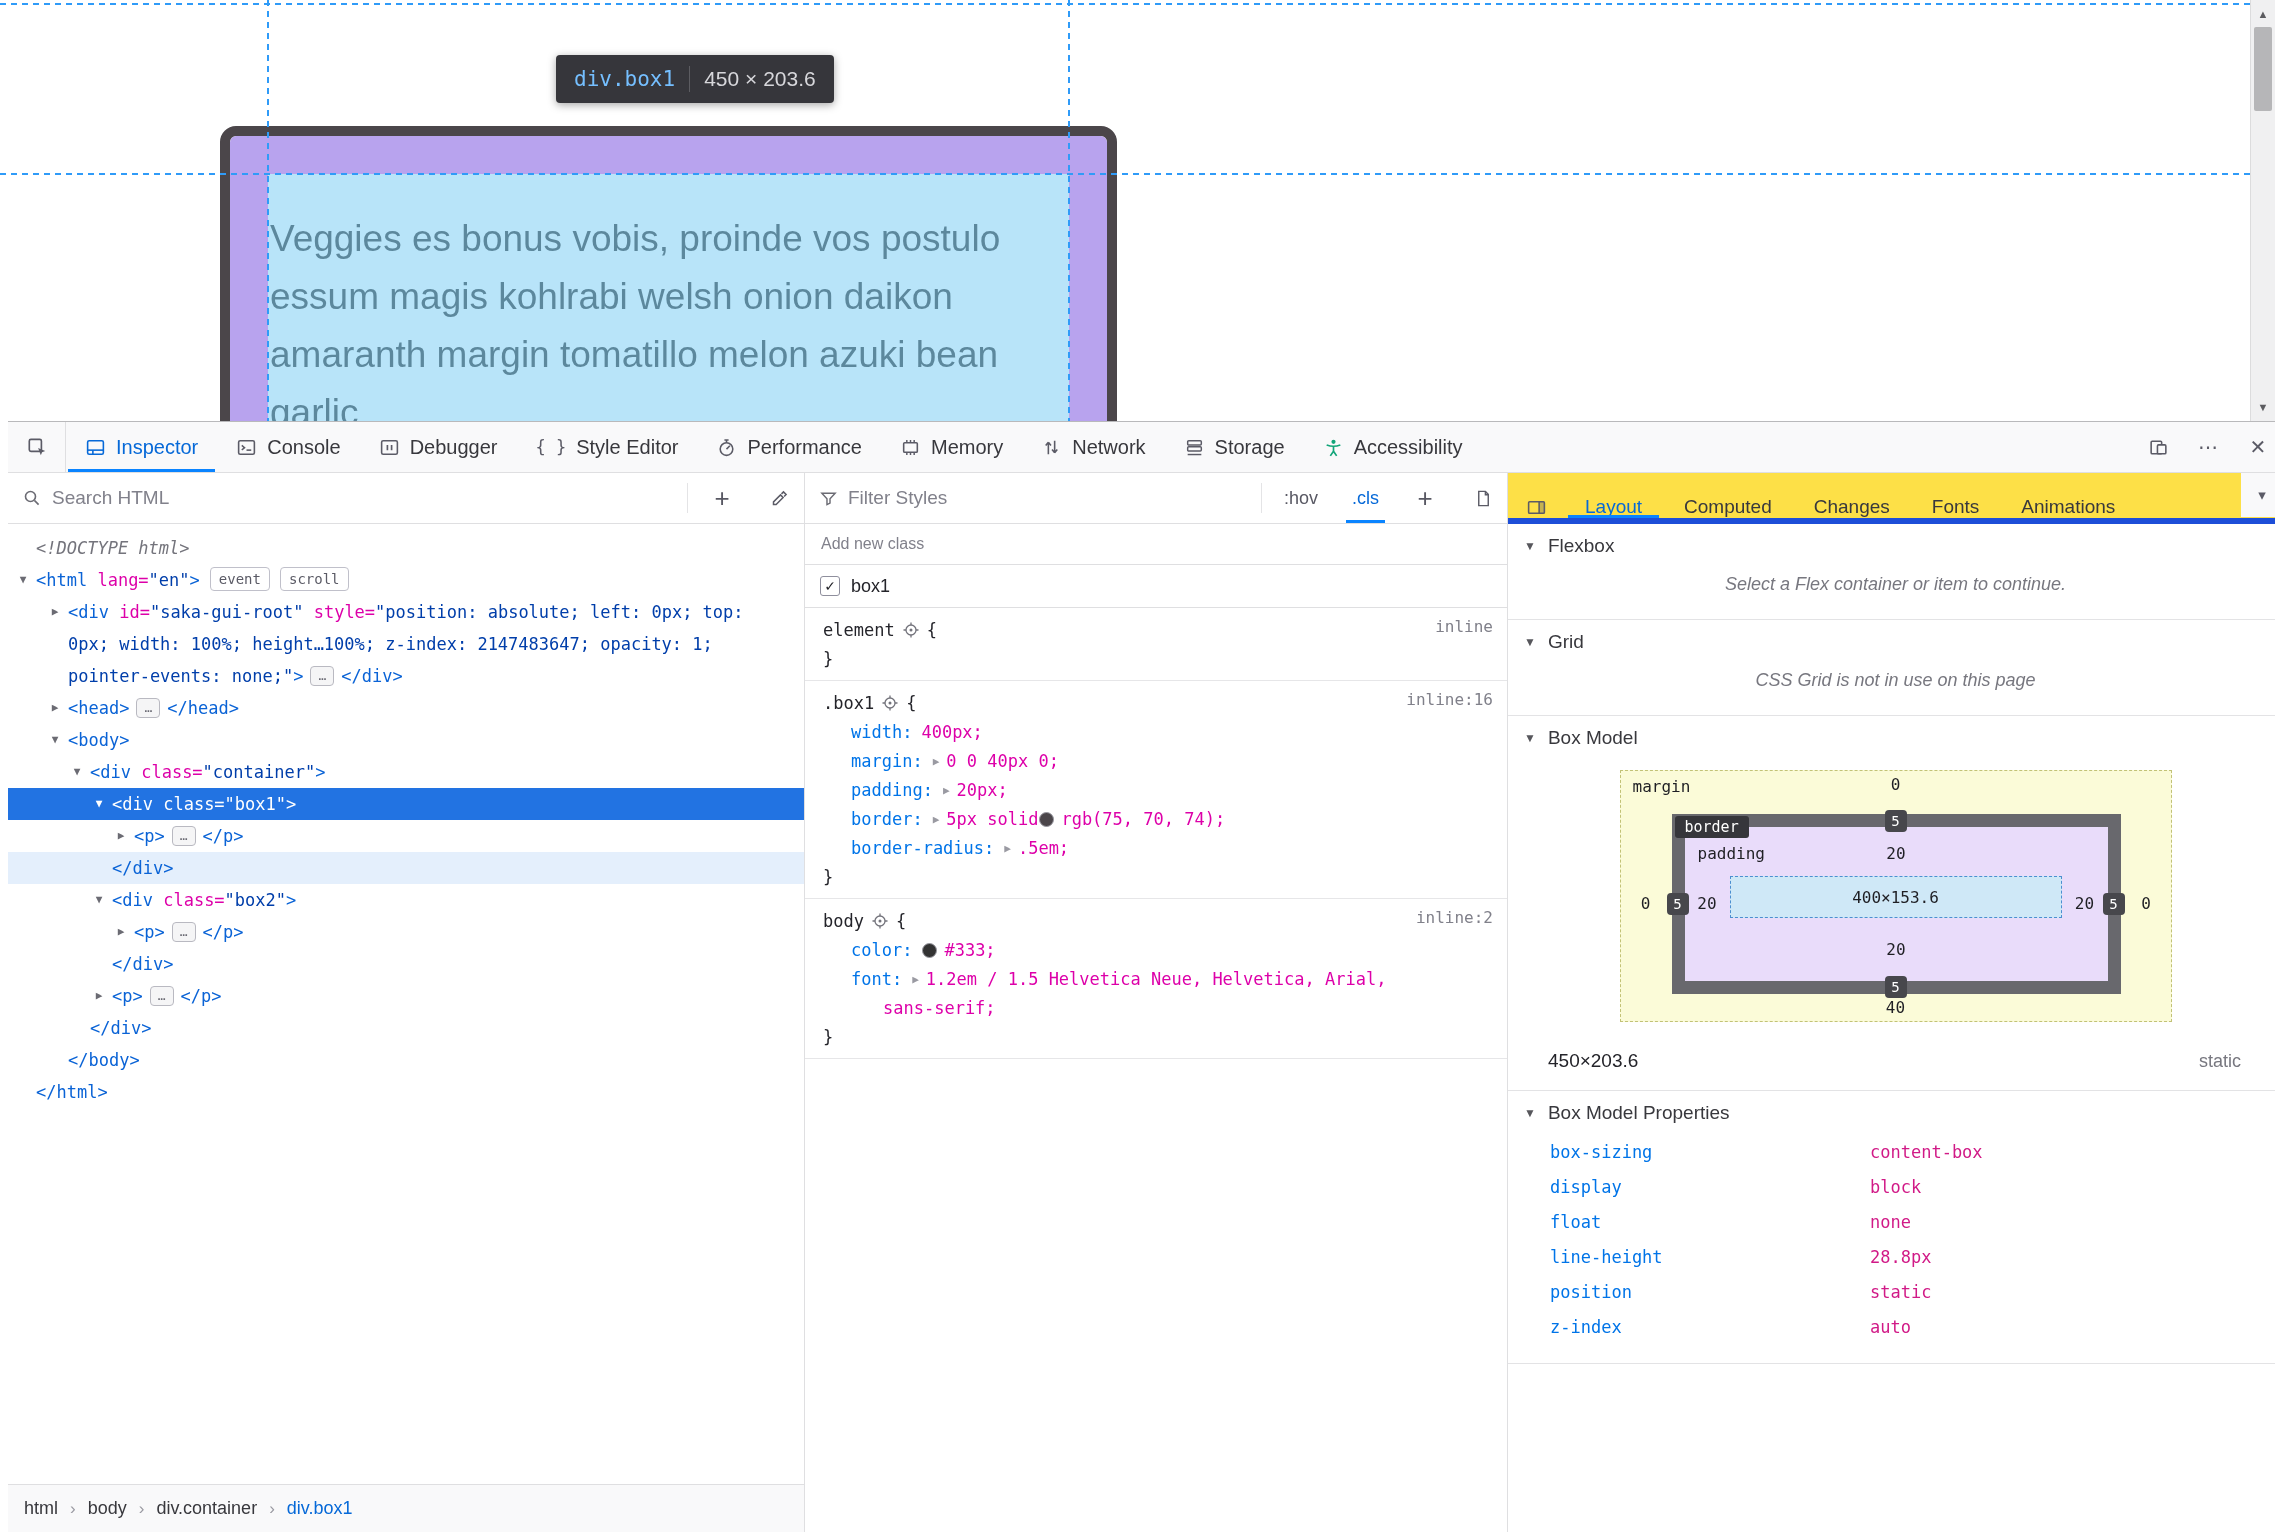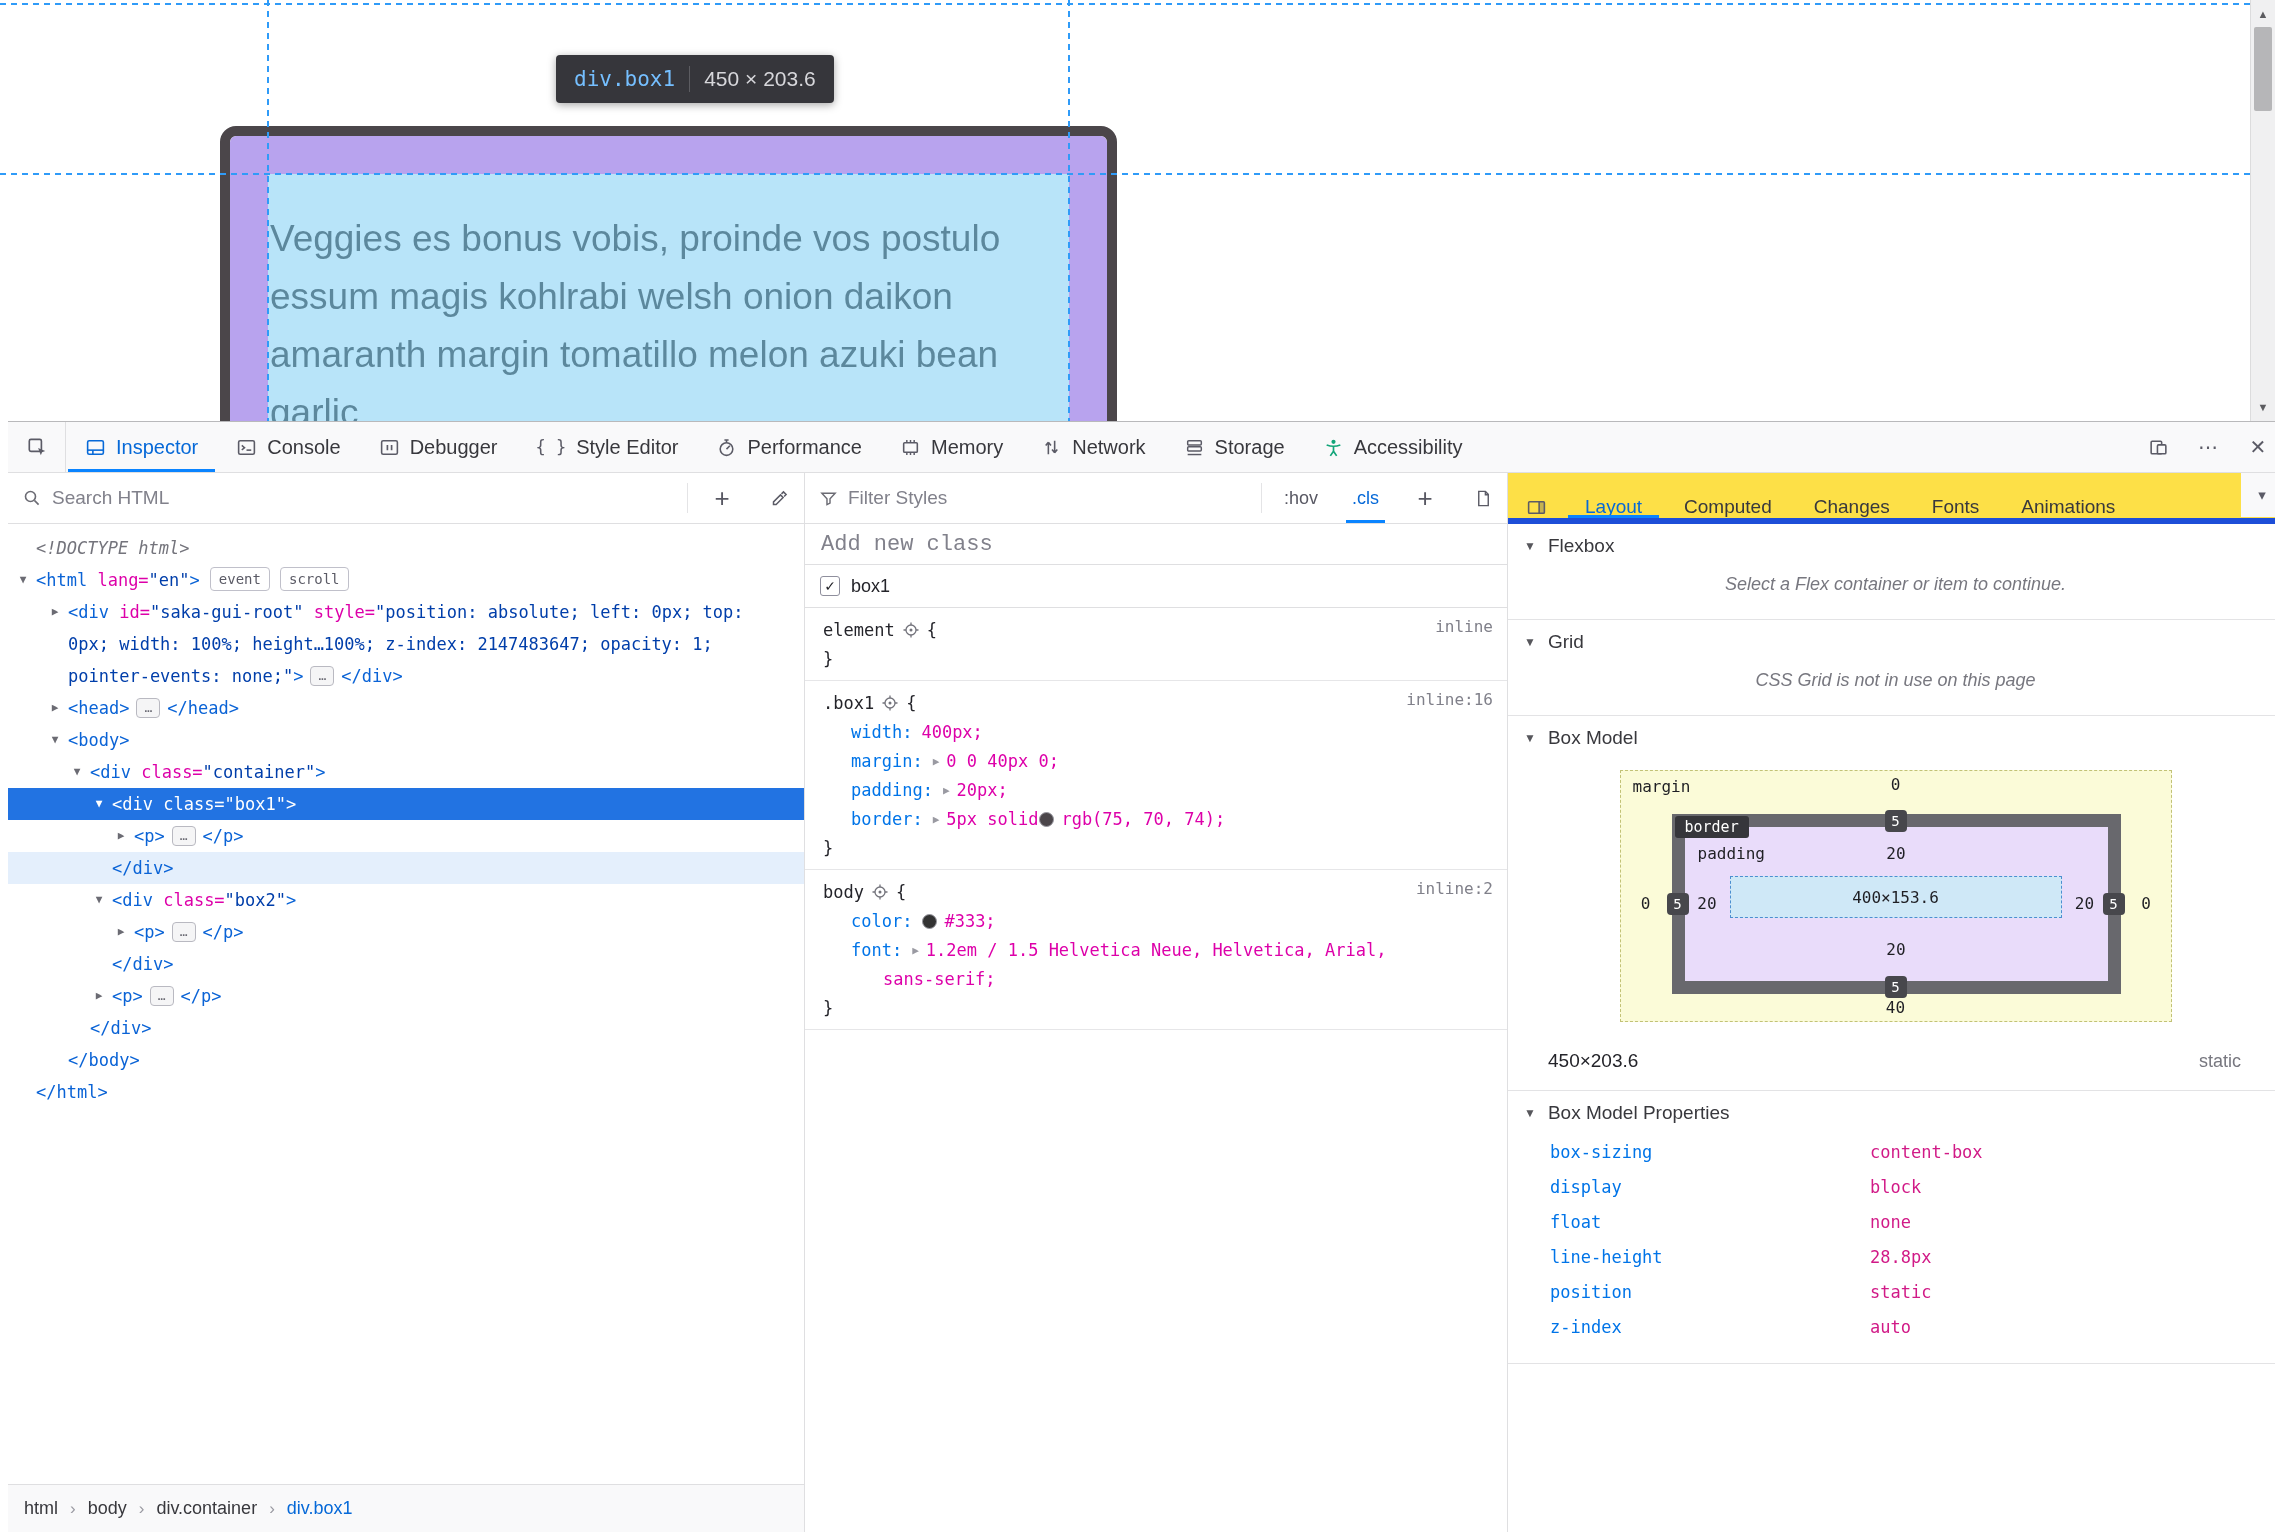--- a/index.html
+++ b/index.html
@@ -68,21 +68,21 @@
   .breadcrumbs{height:48px;border-top:1px solid #dfdfe1;background:#f9f9fa;display:flex;align-items:center;padding:0 16px;gap:12px;font-size:18px;color:#38383d;flex:0 0 auto}
   .crumb{white-space:nowrap}
   .crumb.active{color:#0669d8}
   .crumb-sep{color:#9a9aa2;font-size:17px}
 
   
   .rh-item{font-size:18px;color:#585863;padding:0 12px;height:100%;display:flex;align-items:center;position:relative;flex:0 0 auto}
   .rh-item.active{color:#0669d8}
   .rh-item.active::after{content:"";position:absolute;left:6px;right:6px;bottom:0;height:3px;background:#0a84ff}
   .addclass-row{height:41px;border-bottom:1px solid #dfdfe1;display:flex;align-items:center;padding:0 16px;flex:0 0 auto}
-  .addclass-input{border:none;outline:none;font-size:22px;width:100%;background:transparent;font-family:Liberation Mono, monospace}
+  .addclass-input{border:none;outline:none;font-size:16px;width:100%;background:transparent;font-family:Liberation Sans, sans-serif}
   .addclass-input::placeholder{color:#81818b}
   .class-row{height:43px;border-bottom:1px solid #dfdfe1;display:flex;align-items:center;gap:11px;padding:0 15px;font-size:18px;color:#24242a;flex:0 0 auto}
   .cbx{width:20px;height:20px;border:1px solid #8f8f9d;border-radius:3px;background:#fff;display:flex;align-items:center;justify-content:center;font-size:14px;color:#1f1f24}
   .rules-body{flex:1;overflow:hidden;font-family:"DejaVu Sans Mono",monospace;font-size:17px;background:#fff}
   .rule{padding:8px 0 6px;border-bottom:1px solid #e6e6e8;position:relative}
   .rline{line-height:29px;padding-left:18px}
   .rline.decl{padding-left:46px}
   .rline.declcont{padding-left:78px}
   .rsel{color:#24242a}
   .rname{color:#0074e8;margin-right:9px}
@@ -358,20 +358,21 @@
           <div class="rule">
             <div class="rline"><span class="rsel">.box1</span><svg class="target-ic" width="16" height="16" viewBox="0 0 16 16">
                   <circle cx="8" cy="8" r="5" fill="none" stroke="#73737b" stroke-width="1.3"></circle>
                   <circle cx="8" cy="8" r="1.5" fill="#73737b"></circle>
                   <path d="M8 0.5v2.6M8 12.9v2.6M0.5 8h2.6M12.9 8h2.6" stroke="#73737b" stroke-width="1.3"></path>
                 </svg><span class="rsel">{</span></div>
             <div class="rline decl"><span class="rname">width:</span><span class="rval">400px;</span></div>
             <div class="rline decl"><span class="rname">margin:</span><span class="exp">▶</span><span class="rval">0 0 40px 0;</span></div>
             <div class="rline decl"><span class="rname">padding:</span><span class="exp">▶</span><span class="rval">20px;</span></div>
             <div class="rline decl"><span class="rname">border:</span><span class="exp">▶</span><span class="rval">5px solid</span><span class="swatch" style="background:#4b464a"></span><span class="rval">rgb(75, 70, 74);</span></div>
+            <div class="rline decl"><span class="rname">border-radius:</span><span class="exp">▶</span><span class="rval">.5em;</span></div>
             <div class="rline"><span class="rsel">}</span></div>
             <span class="rlink">inline:16</span>
           </div>
 
 
           <div class="rule">
             <div class="rline"><span class="rsel">body</span><svg class="target-ic" width="16" height="16" viewBox="0 0 16 16">
                   <circle cx="8" cy="8" r="5" fill="none" stroke="#73737b" stroke-width="1.3"></circle>
                   <circle cx="8" cy="8" r="1.5" fill="#73737b"></circle>
                   <path d="M8 0.5v2.6M8 12.9v2.6M0.5 8h2.6M12.9 8h2.6" stroke="#73737b" stroke-width="1.3"></path>

